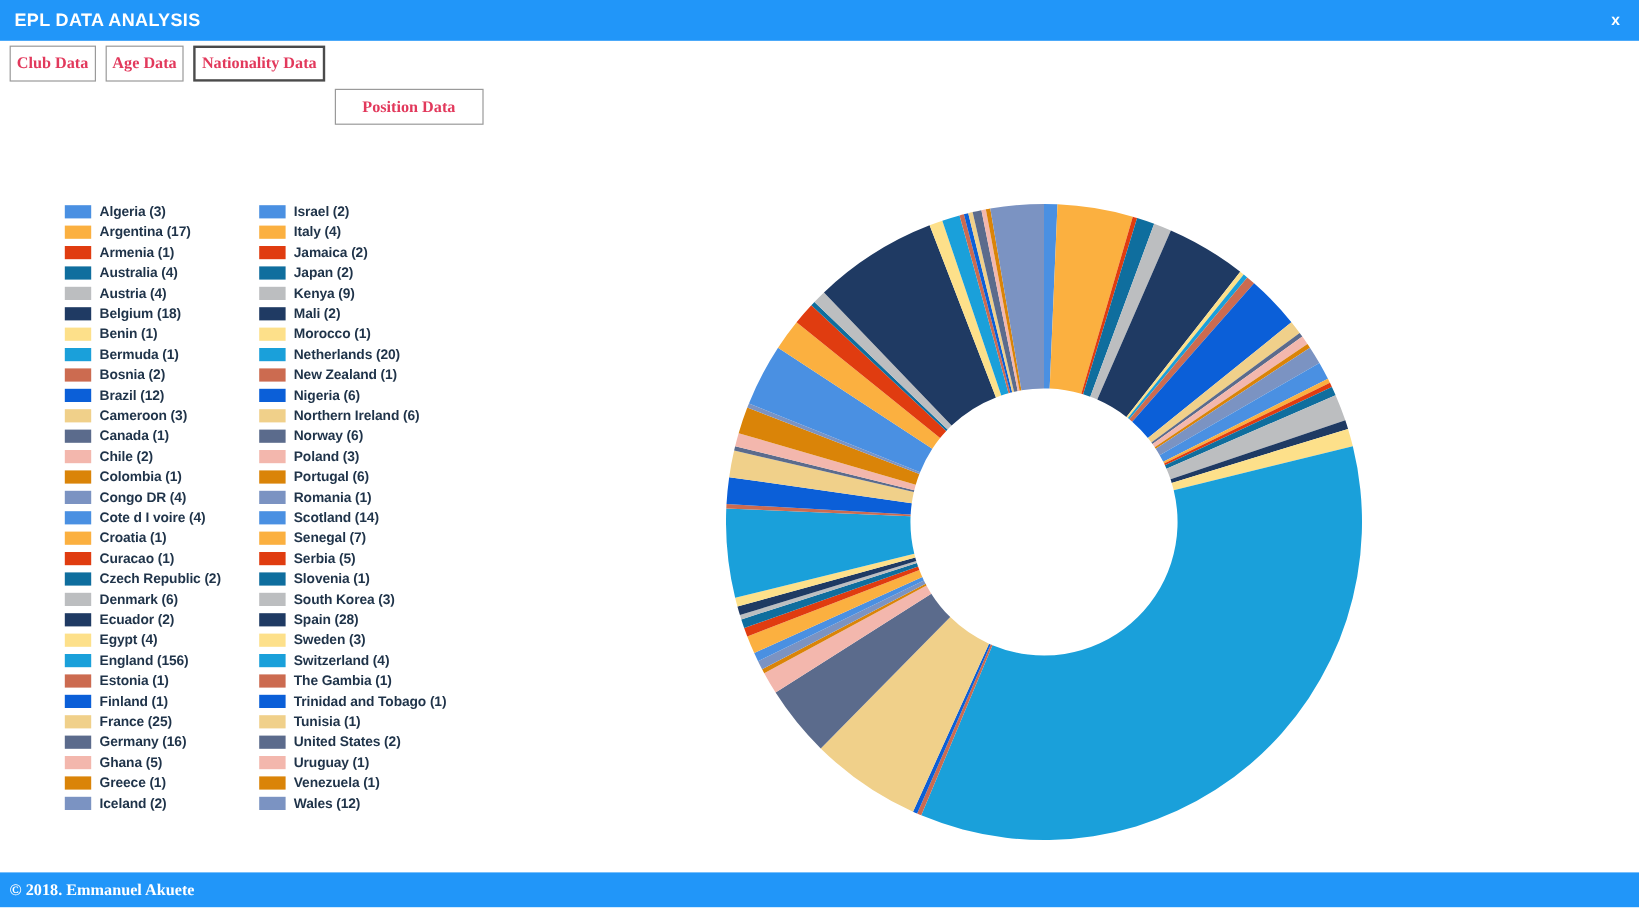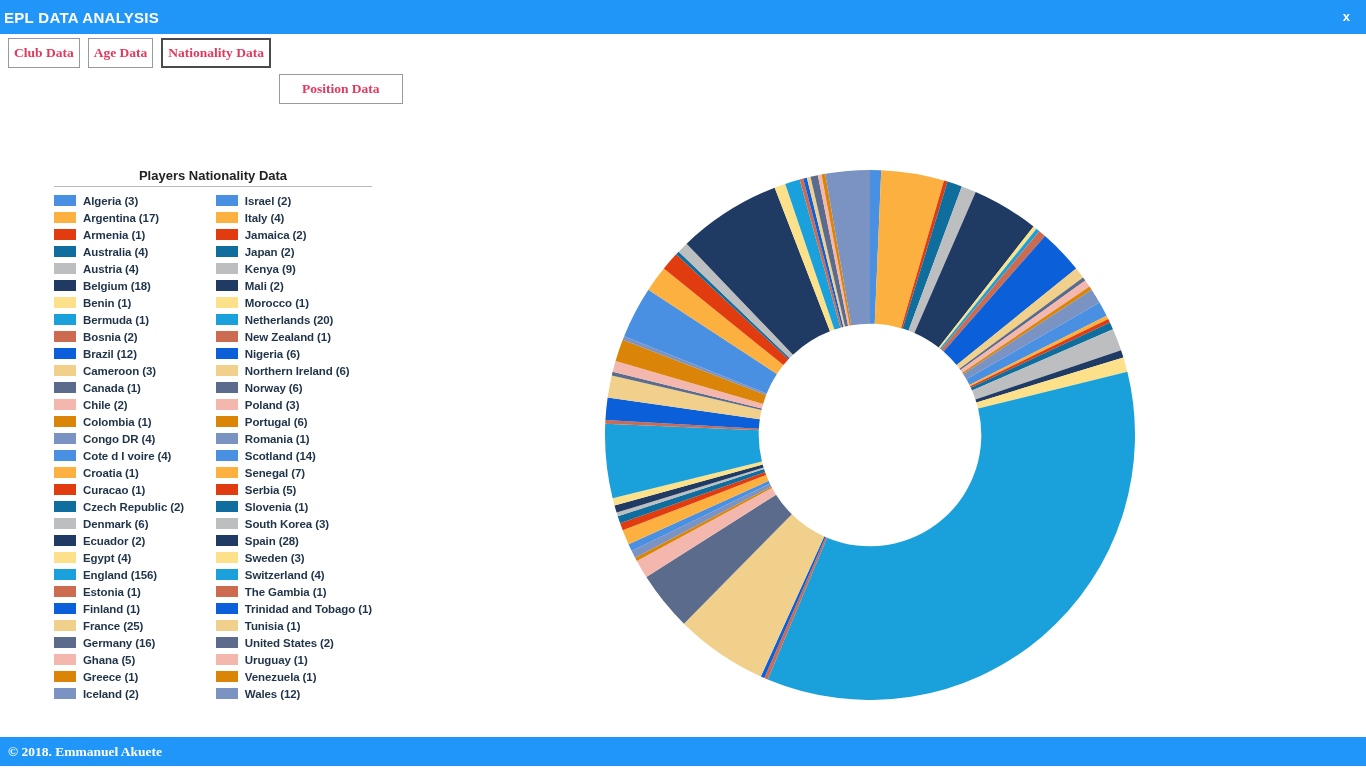--- a/index.html
+++ b/index.html
@@ -19,21 +19,21 @@
     width: 1366px; height: 34px;
     background: #2196f9;
     display: flex; align-items: center;
     justify-content: space-between;
   }
   .titlebar-title {
     color: #ffffff;
     font-size: 15px;
     font-weight: bold;
     letter-spacing: .3px;
-    padding-left: 4px;
+    padding-left: 12px;
     white-space: nowrap;
   }
   .titlebar-close {
     color: #ffffff;
     font-size: 13px;
     font-weight: bold;
     padding-right: 16px;
     cursor: pointer;
     line-height: 34px;
   }
@@ -96,21 +96,21 @@
   
   .chart-wrap {
     position: absolute;
     left: 605px; top: 170px;
     width: 530px; height: 530px;
   }
   .chart-wrap svg { display: block; }
 
   
   .footer {
-    position: absolute; left: 0; bottom: 2px;
+    position: absolute; left: 0; bottom: 12px;
     width: 1366px; height: 29px;
     background: #2196f9;
     display: flex; align-items: center;
   }
   .footer-text {
     color: #ffffff;
     font-family: "Liberation Serif", serif;
     font-weight: bold;
     font-size: 13.5px;
     padding-left: 8px;
@@ -128,21 +128,20 @@
   </div>
 
   <div class="tabbar" id="tabbar">
       <div class="tab">Club Data</div>
       <div class="tab">Age Data</div>
       <div class="tab active">Nationality Data</div>
       <div class="tab wide">Position Data</div>
     </div>
 
   <div class="legend">
-    <div class="legend-title">Players Nationality Data</div>
     <div class="legend-cols" id="legend-cols">
         <div class="legend-col">
           <div class="legend-row">
             <span class="legend-swatch" style="background: rgb(74, 144, 226);"></span>
             <span class="legend-label">Algeria (3)</span>
           </div>
           <div class="legend-row">
             <span class="legend-swatch" style="background: rgb(251, 176, 64);"></span>
             <span class="legend-label">Argentina (17)</span>
           </div>

